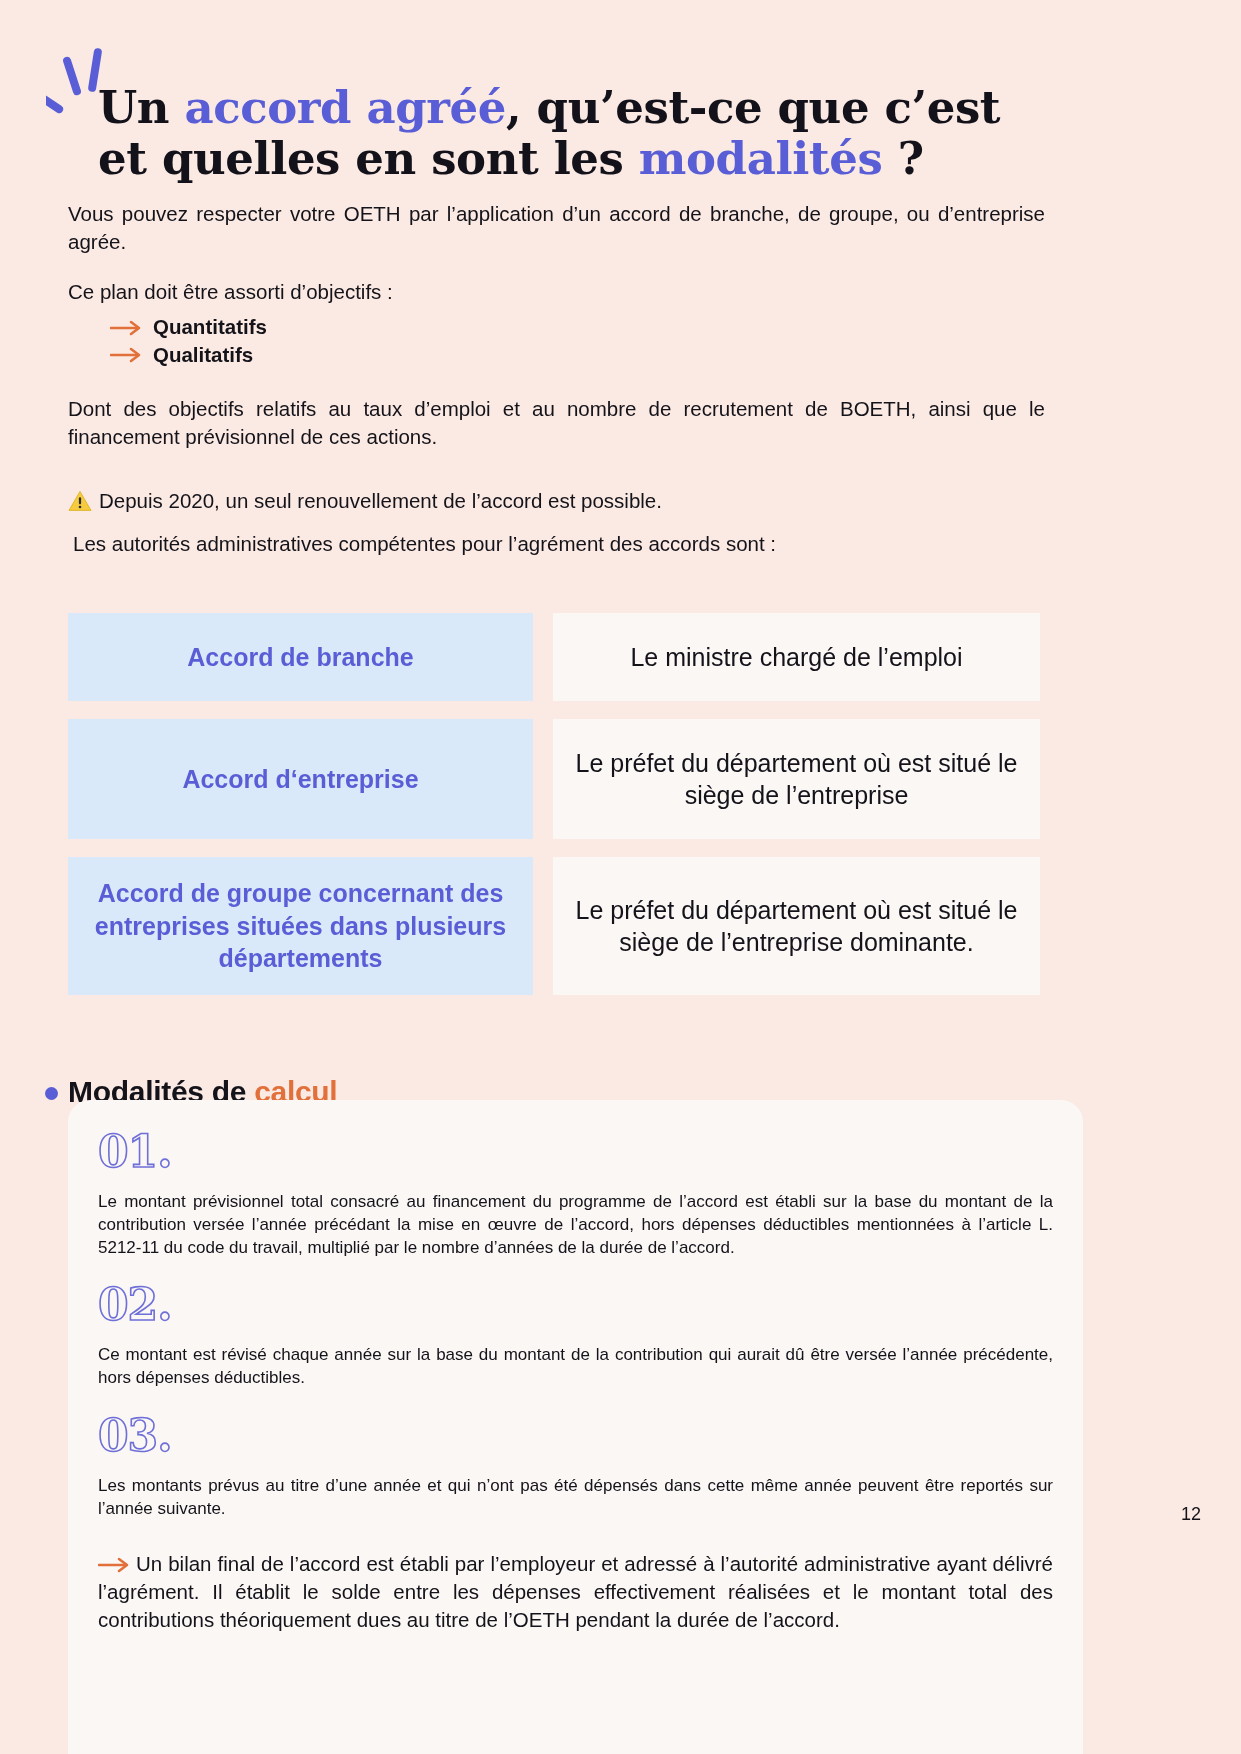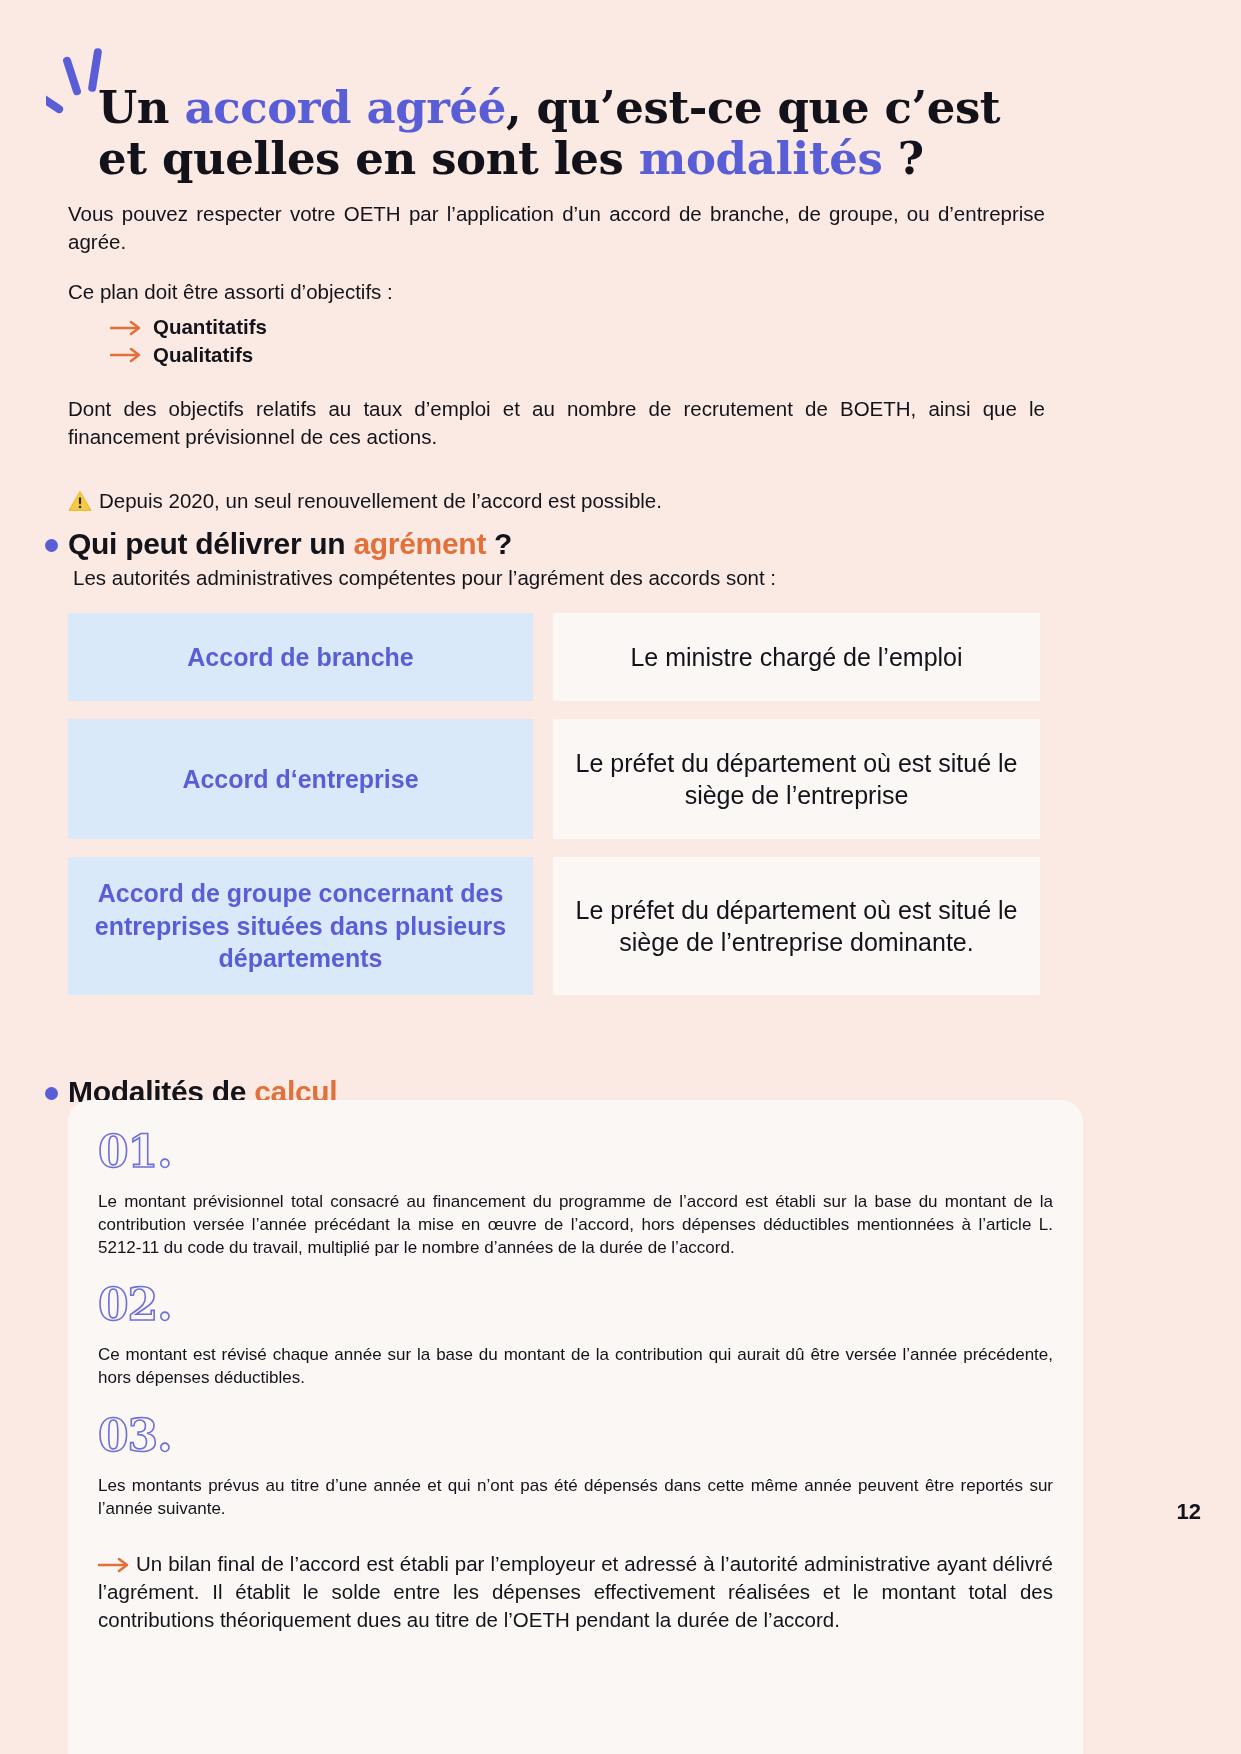--- a/index.html
+++ b/index.html
@@ -241,22 +241,22 @@
   .final-note .arrow-ico {
     position: relative;
     top: 3px;
     margin-right: 4px;
   }
 
   .page-num {
     position: absolute;
     right: 29px;
     bottom: 229px;
-    font-size: 22px;
-    font-weight: 700;
+    font-size: 18px;
+    font-weight: 400;
     color: #14131a;
   }
 </style>
 </head>
 <body>
 
 <div class="page">
 
   <div class="title-block">
     <span class="spark">
@@ -307,26 +307,20 @@
           <path d="M12 2.4 L23 21.4 H1 Z" fill="#f7cb3f" stroke="#e0ad16" stroke-width="0.8" stroke-linejoin="round"></path>
           <rect x="10.9" y="8.2" width="2.2" height="7.2" rx="1.1" fill="#2b2b2b"></rect>
           <circle cx="12" cy="18" r="1.3" fill="#2b2b2b"></circle>
         </svg>
       </span>
       <span class="warn-text">Depuis 2020, un seul renouvellement de l’accord est possible.</span>
     </div>
   </div>
 
   <div id="section-qui">
-    <div class="section-head">
-      <span class="bullet-dot"></span>
-      <span>
-        <span>Qui peut délivrer un </span><span class="orange">agrément</span><span> ?</span>
-      </span>
-    </div>
     <div class="sub-line">Les autorités administratives compétentes pour l’agrément des accords sont :</div>
   </div>
 
   <div class="agree-table">
     <div class="t-row row-1">
       <div class="t-left">Accord de branche</div>
       <div class="t-right">Le ministre chargé de l’emploi</div>
     </div>
     <div class="t-row row-2">
       <div class="t-left">Accord d‘entreprise</div>

